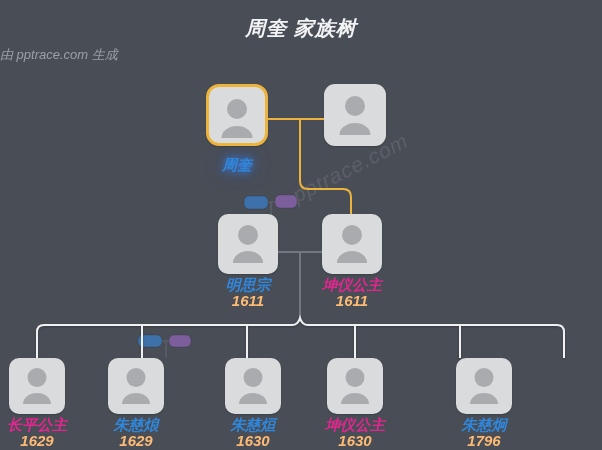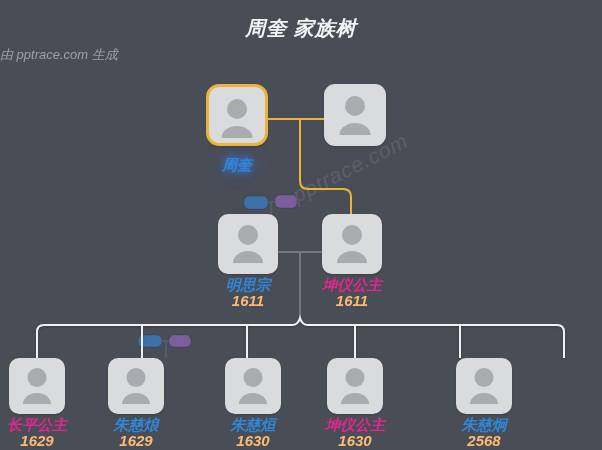--- a/index.html
+++ b/index.html
@@ -178,17 +178,17 @@
     <div class="pname female">坤仪公主</div>
     <div class="pyear">1630</div>
   </div>
 
   <div class="person gen3" style="left:484px">
     <div class="card c56">
       <div class="head"></div>
       <div class="torso"></div>
     </div>
     <div class="pname male">朱慈炯</div>
-    <div class="pyear">2568</div>
+    <div class="pyear">1796</div>
   </div>
 
 
 </div>
 
 </body></html>

